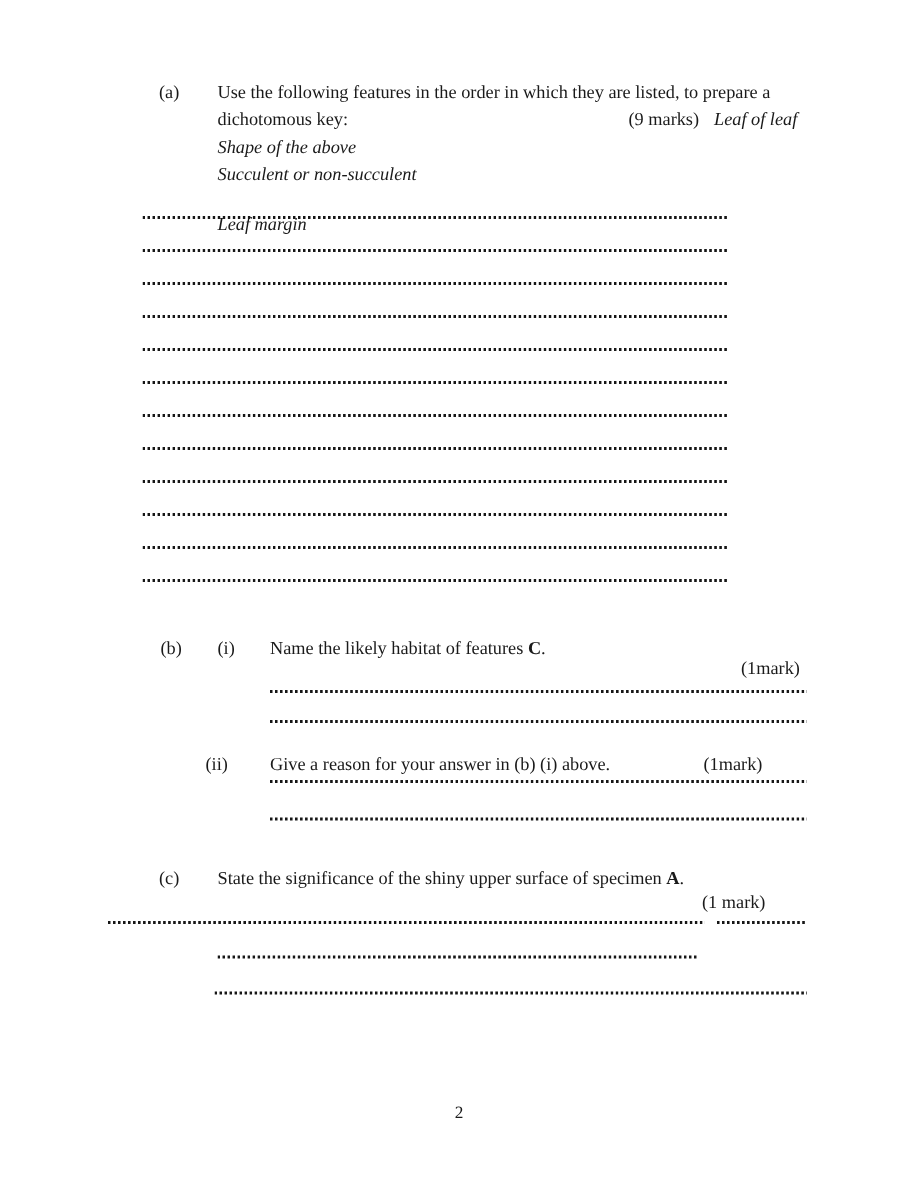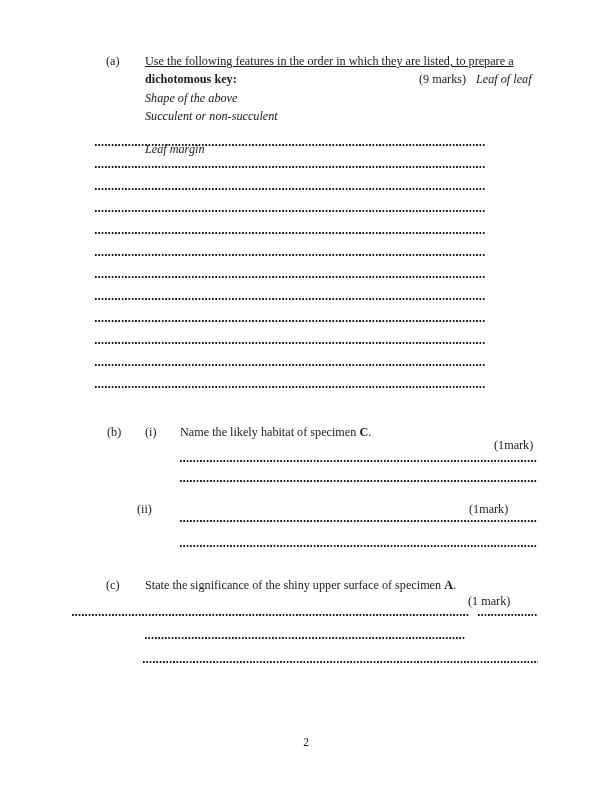--- a/index.html
+++ b/index.html
@@ -58,23 +58,23 @@
     font-size: 11.5px;
   }
 </style>
 </head>
 <body>
 
 <div class="page">
 
   <div class="lbl" style="left:106px; top:52px;">(a)</div>
 
-  <div class="qline" style="left:145px; top:52px;text-decoration:underline;">Use the following features in the order in which they are listed, to prepare a</div>
+  <div class="qline" style="left:145px; top:52px;">Use the following features in the order in which they are listed, to prepare a</div>
 
-  <div class="qline" style="left:145px; top:70px;font-weight:bold;">dichotomous key:</div>
+  <div class="qline" style="left:145px; top:70px;">dichotomous key:</div>
 
   <div class="qline" style="left:419px; top:70px;">(9 marks)</div>
 
   <div class="qline ital" style="left:476px; top:70px;">Leaf of leaf</div>
 
   <div class="qline ital" style="left:145px; top:89px;">Shape of the above</div>
 
   <div class="qline ital" style="left:145px; top:107px;">Succulent or non-succulent</div>
 
   <div class="qline ital" style="left:145px; top:140px;">Leaf margin</div>
@@ -89,29 +89,30 @@
   <div class="dots" style="left:95px; top:297px;  width:390px;"></div>
   <div class="dots" style="left:95px; top:319px;  width:390px;"></div>
   <div class="dots" style="left:95px; top:341px;  width:390px;"></div>
   <div class="dots" style="left:95px; top:363px;  width:390px;"></div>
   <div class="dots" style="left:95px; top:385px;  width:390px;"></div>
 
   <div class="lbl" style="left:107px; top:423px;">(b)</div>
 
   <div class="lbl" style="left:145px; top:423px;">(i)</div>
 
-  <div class="qline" style="left:180px; top:423px;"><span>Name the likely habitat of specimen </span><span class="bold">C</span><span>.</span></div>
+  <div class="qline" style="left:180px; top:423px;"><span>Name the likely habitat of features </span><span class="bold">C</span><span>.</span></div>
 
   <div class="qline" style="left:494px; top:436px;">(1mark)</div>
 
   <div class="dots" style="left:180px; top:459px; width:358px;"></div>
   <div class="dots" style="left:180px; top:479px; width:358px;"></div>
 
   <div class="lbl" style="left:137px; top:500px;">(ii)</div>
 
+  <div class="qline" style="left:180px; top:500px;"><span>Give a reason for your answer in (b) (i) above.</span><span class="bold"></span><span></span></div>
 
   <div class="qline" style="left:469px; top:500px;">(1mark)</div>
 
   <div class="dots" style="left:180px; top:519px; width:358px;"></div>
   <div class="dots" style="left:180px; top:544px; width:358px;"></div>
 
   <div class="lbl" style="left:106px; top:576px;">(c)</div>
 
   <div class="qline" style="left:145px; top:576px;"><span>State the significance of the shiny upper surface of specimen </span><span class="bold">A</span><span>.</span></div>
 

